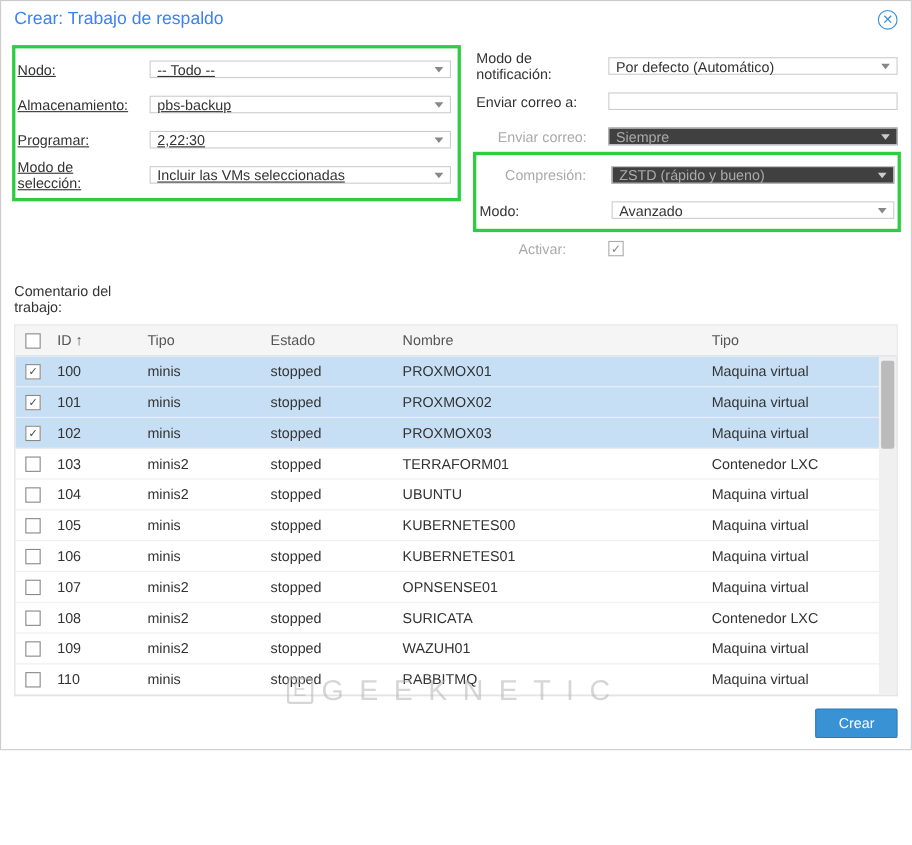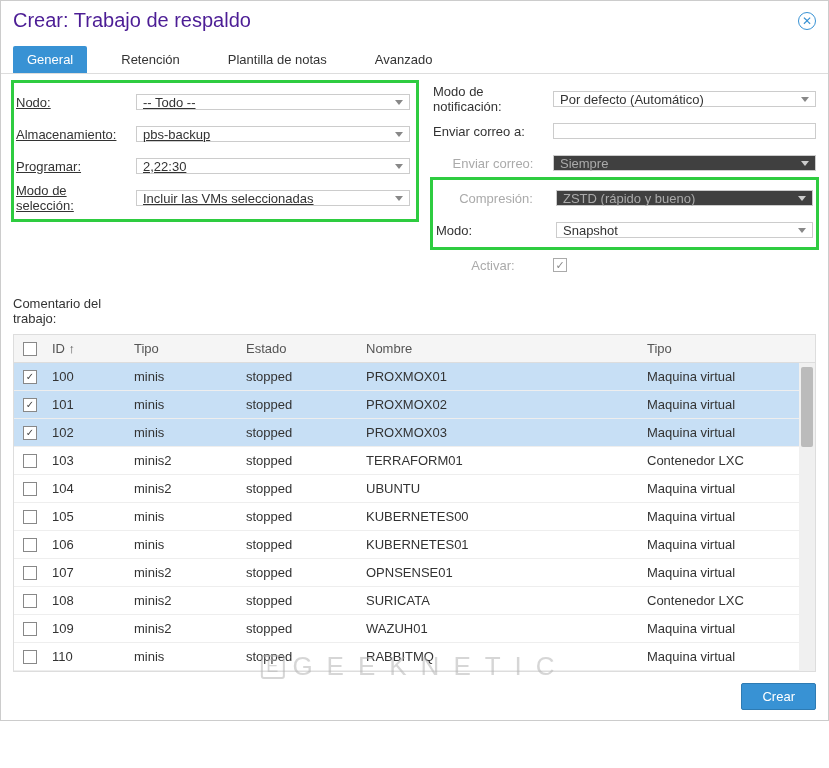--- a/index.html
+++ b/index.html
@@ -1,19 +1,19 @@
 <!DOCTYPE html>
 <html><head>
 <meta charset="utf-8">
 <style>
   * { box-sizing: border-box; margin: 0; padding: 0; }
   body { font-family: Arial, Helvetica, sans-serif; font-size: 13px; color: #333; background: #fff; width: 829px; }
   .dialog { border: 1px solid #ccc; width: 829px; position: relative; }
   .titlebar { padding: 8px 12px; display: flex; justify-content: space-between; align-items: center; }
-  .titlebar .title { color: #4c1d95; font-size: 20px; }
+  .titlebar .title { color: #3b82f6; font-size: 16px; }
   .close-btn { width: 18px; height: 18px; border: 1.5px solid #3892d4; border-radius: 50%; display: flex; align-items: center; justify-content: center; color: #3892d4; font-size: 12px; cursor: pointer; }
   .tabs { padding: 6px 12px 0 12px; display: flex; gap: 20px; border-bottom: 1px solid #ddd; }
   .tab { padding: 6px 14px; cursor: pointer; position: relative; }
   .tab.active { background: #3892d4; color: #fff; border-radius: 2px 2px 0 0; }
   .form-area { padding: 10px 12px 6px 12px; display: flex; }
   .col { width: 50%; }
   .col.left { width: 400px; }
   .col.right { flex: 1; padding-left: 20px; position: relative; }
   .row { display: flex; align-items: center; min-height: 30px; margin-bottom: 2px; }
   .row label { width: 120px; color: #333; font-size: 13px; }
@@ -55,26 +55,20 @@
 </head>
 <body>
 
 <div class="dialog">
 
   <div class="titlebar">
     <span class="title">Crear: Trabajo de respaldo</span>
     <span class="close-btn">✕</span>
   </div>
 
-  <div class="tabs">
-    <div class="tab active"><span>General</span></div>
-    <div class="tab"><span>Retención</span></div>
-    <div class="tab"><span>Plantilla de notas</span></div>
-    <div class="tab"><span>Avanzado</span></div>
-  </div>
 
   <div class="form-area">
     <div class="col left">
       <div class="highlight-box">
         <div class="row">
           <label>Nodo:</label>
           <div class="field">
             <span>-- Todo --</span>
             <span class="chev"></span>
           </div>
@@ -134,21 +128,21 @@
         <div class="row disabled">
           <label>Compresión:</label>
           <div class="field disabled">
             <span>ZSTD (rápido y bueno)</span>
             <span class="chev disabled"></span>
           </div>
         </div>
         <div class="row">
           <label>Modo:</label>
           <div class="field">
-            <span>Snapshot</span>
+            <span>Avanzado</span>
             <span class="chev"></span>
           </div>
         </div>
       </div>
       <div class="row disabled activar-row" style="margin-top:3px;">
         <label>Activar:</label>
         <div class="chk-wrap">✓</div>
       </div>
     </div>
   </div>

